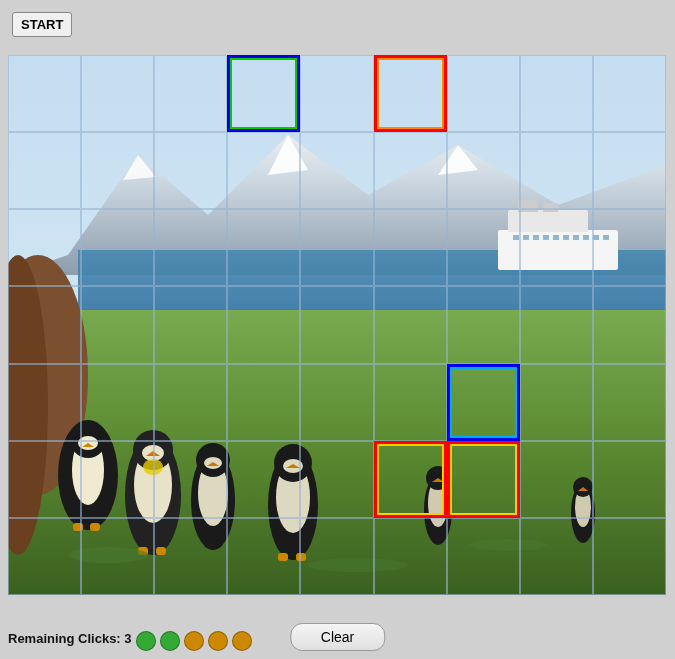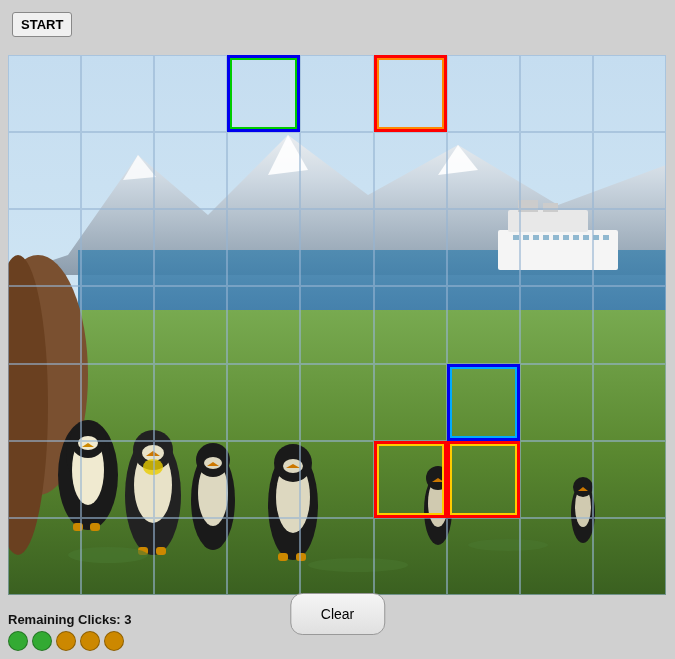--- a/index.html
+++ b/index.html
@@ -56,21 +56,20 @@
       bottom: 8px;
       left: 8px;
       right: 8px;
       display: flex;
       align-items: center;
       justify-content: space-between;
     }
 
     #left-info {
       display: flex;
-      flex-direction: column;
       gap: 4px;
     }
 
     #remaining-clicks {
       font-size: 13px;
       font-weight: bold;
       color: #111;
     }
 
     #dots-row {
@@ -79,30 +78,30 @@
     }
 
     .dot {
       width: 20px;
       height: 20px;
       border-radius: 50%;
       border: 1px solid rgba(0,0,0,0.3);
     }
 
     #clear-button {
-      padding: 12px 30px;
+      padding: 5px 30px;
       background: linear-gradient(to bottom, #f5f5f5, #e0e0e0);
       border: 1px solid #999;
       border-radius: 12px;
       font-size: 14px;
       cursor: pointer;
       position: absolute;
       left: 50%;
       transform: translateX(-50%);
-      bottom: 16px;
+      bottom: 0;
     }
 
     
     #scene-svg {
       position: absolute;
       top: 0; left: 0; width: 100%; height: 100%;
     }
   </style>
 </head>
 <body>

